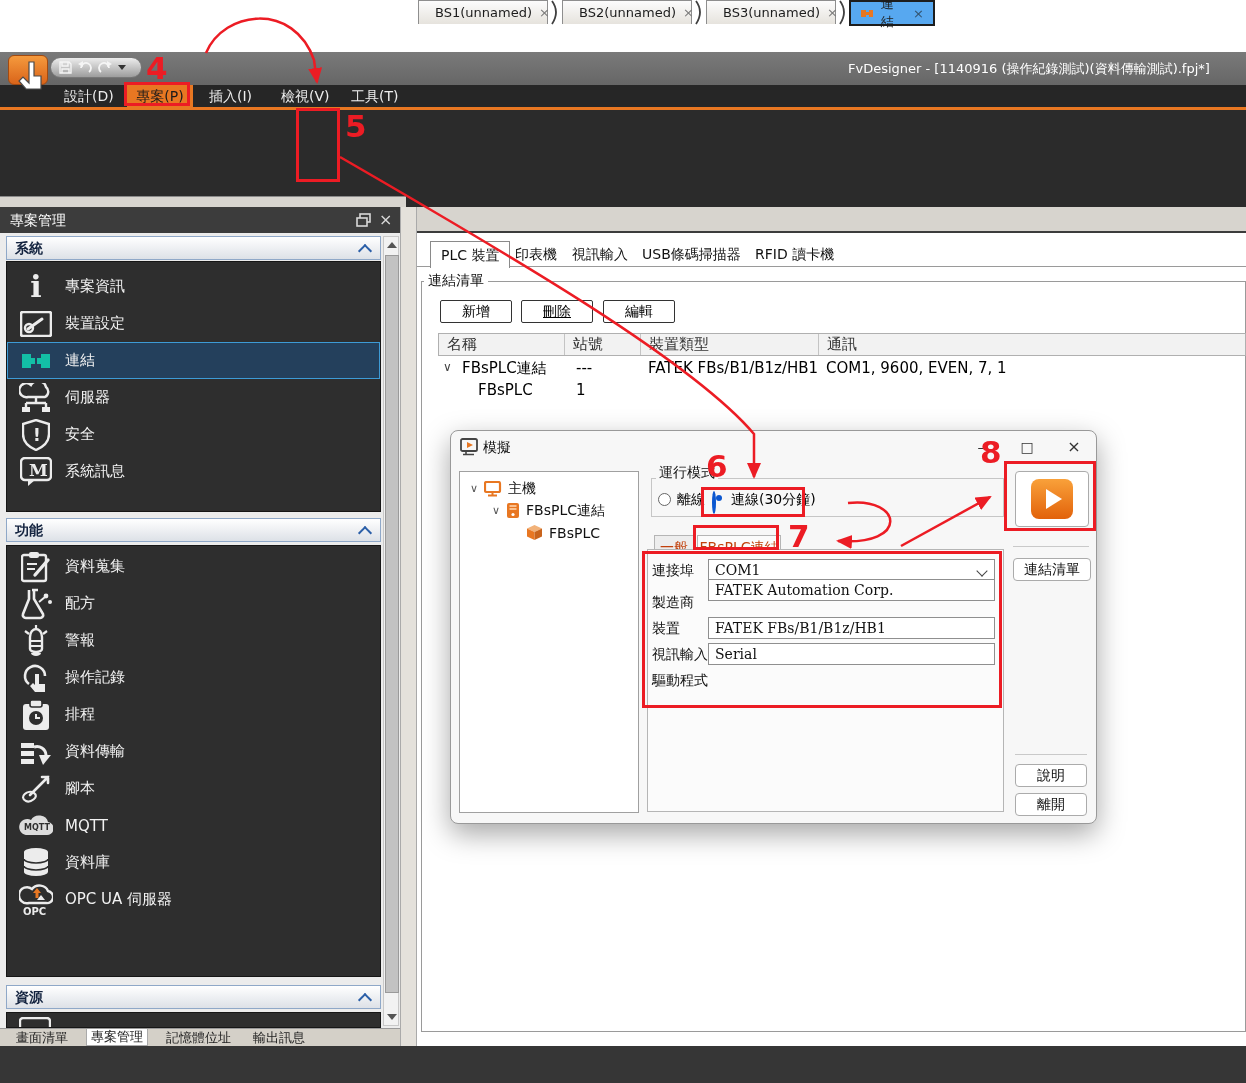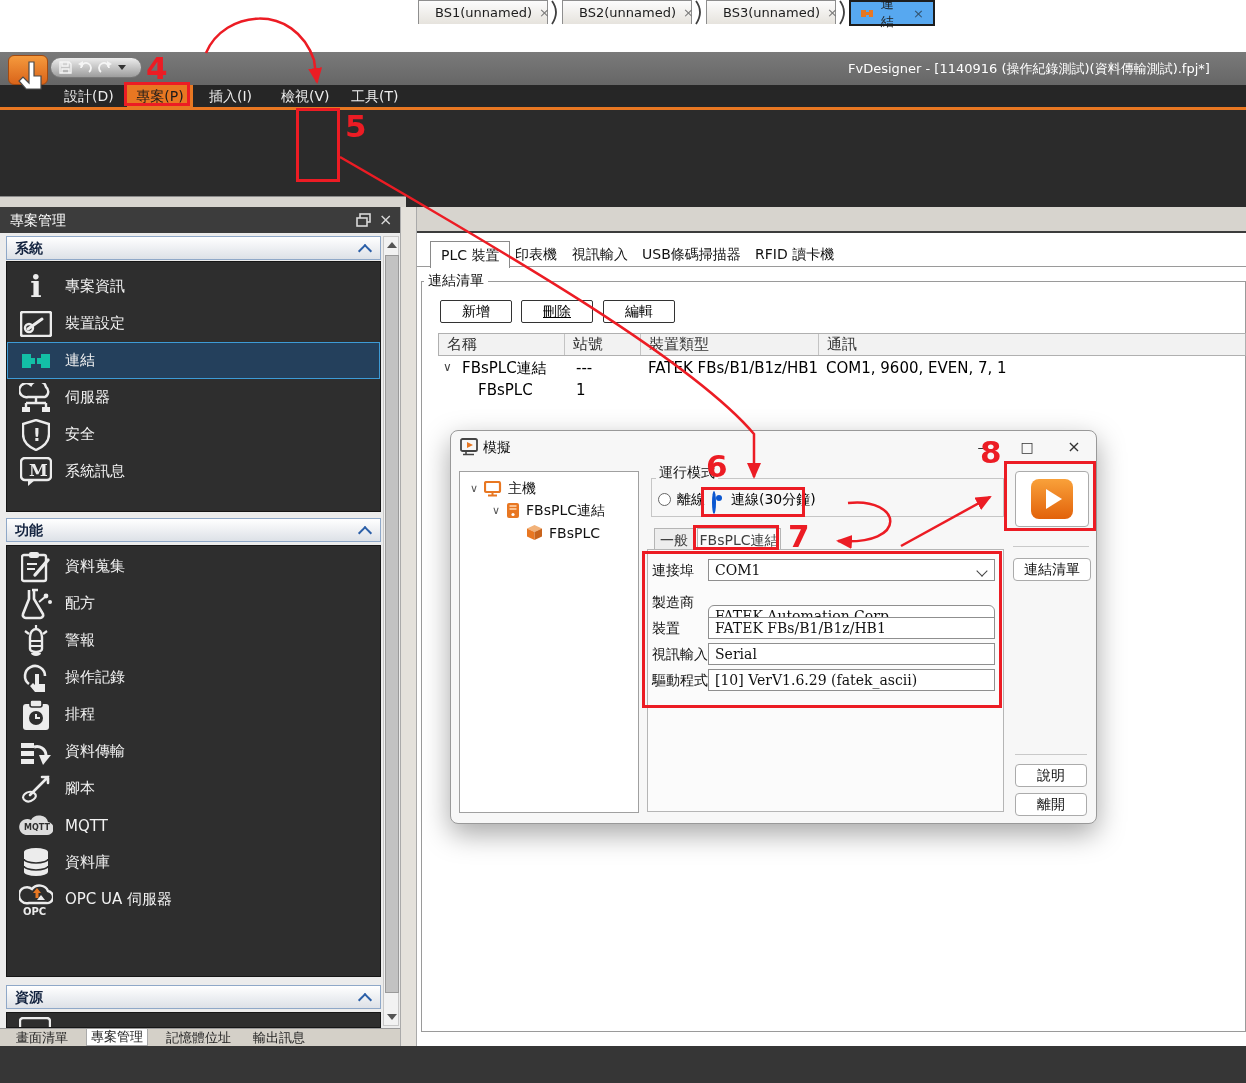--- a/index.html
+++ b/index.html
@@ -58,21 +58,21 @@
   .dlg{position:absolute;}
   .dlg-title{left:32px;top:8px;font-size:14px;color:#111;}
   .winbtn{position:absolute;top:7px;width:20px;height:18px;color:#333;font-size:14px;text-align:center;line-height:18px;}
   .treepane{left:8px;top:40px;width:180px;height:342px;background:#fff;border:1px solid #a0a0a0;box-sizing:border-box;}
   .trow2{position:absolute;display:flex;align-items:center;gap:6px;font-size:14px;color:#111;height:21px;}
   .gbox{left:200px;top:47px;width:353px;height:39px;border:1px solid #c6c6c6;box-sizing:border-box;}
   .glabel{left:205px;top:33px;background:#f7f7f7;padding:0 3px;font-size:14px;color:#111;}
   .radio{width:13px;height:13px;border-radius:50%;border:1px solid #666;background:#fff;box-sizing:border-box;}
   .radio.on{border:2px solid #0b57d0;position:relative;}
   .radio.on::after{content:"";position:absolute;left:1.5px;top:1.5px;width:6px;height:6px;border-radius:50%;background:#0b57d0;}
-  .dtab{position:absolute;top:97px;height:22px;line-height:22px;font-size:14px;color:#404040;text-align:center;background:#ededed;border:1px solid #b5b5b5;box-sizing:border-box;}
+  .dtab{position:absolute;top:104px;height:22px;line-height:22px;font-size:14px;color:#c2410c;text-align:center;background:#ededed;border:1px solid #b5b5b5;box-sizing:border-box;}
   .dtab.active{background:#fbfbfb;border-bottom:none;height:23px;}
   .dpage{left:196px;top:118px;width:357px;height:263px;background:#fbfbfb;border:1px solid #b5b5b5;box-sizing:border-box;}
   .frow-label{position:absolute;left:201px;font-size:14px;color:#111;white-space:nowrap;}
   .finput{position:absolute;left:257px;width:287px;height:22px;background:#fff;border:1px solid #8f8f8f;box-sizing:border-box;font-family:"DejaVu Serif","Liberation Serif",serif;font-size:14px;color:#111;line-height:20px;padding-left:6px;}
   .combo-chev{position:absolute;right:8px;top:7px;width:7px;height:7px;border-left:1.6px solid #444;border-bottom:1.6px solid #444;transform:rotate(-45deg);}
   .dbtn{position:absolute;background:#fff;border:1px solid #ababab;border-radius:4px;font-size:14px;color:#111;text-align:center;box-sizing:border-box;}
   .playbtn{left:564px;top:40px;width:72px;height:54px;background:#fff;border:1px solid #ababab;border-radius:4px;display:flex;align-items:center;justify-content:center;}
   .playsq{width:42px;height:40px;border-radius:8px;background:linear-gradient(#f9a13a,#e2620a);display:flex;align-items:center;justify-content:center;}
   .playtri{width:0;height:0;border-left:16px solid #fff;border-top:10px solid transparent;border-bottom:10px solid transparent;margin-left:4px;}
   .dhr{position:absolute;height:1px;background:#c9c9c9;}
@@ -502,27 +502,26 @@
     <span class="dtab active" style="left:246px;width:84px;">FBsPLC連結</span>
     <div class="dlg dpage"></div>
 
     
     <span class="frow-label" style="top:131px;">連接埠</span>
     <div class="finput" style="top:128px;">
       <span>COM1</span>
       <span class="combo-chev"></span>
     </div>
     <span class="frow-label" style="top:163px;">製造商</span>
-    <div class="finput" style="top:174px;border-radius:6px;"><span>FATEK Automation Corp.</span></div>
+    <div class="finput" style="top:148px;"><span>FATEK Automation Corp.</span></div>
     <span class="frow-label" style="top:189px;">裝置</span>
     <div class="finput" style="top:186px;"><span>FATEK FBs/B1/B1z/HB1</span></div>
     <span class="frow-label" style="top:215px;">視訊輸入</span>
     <div class="finput" style="top:212px;"><span>Serial</span></div>
     <span class="frow-label" style="top:241px;">驅動程式</span>
-    <div class="finput" style="top:238px;"><span>[10] VerV1.6.29 (fatek_ascii)</span></div>
 
     
     <div class="dlg playbtn">
       <span class="playsq">
           <span class="playtri"></span>
         </span>
     </div>
     <div class="dhr" style="left:562px;top:115px;width:76px;"></div>
     <div class="dbtn" style="left:562px;top:127px;width:78px;height:23px;line-height:21px;">連結清單</div>
     <div class="dhr" style="left:564px;top:323px;width:72px;"></div>

